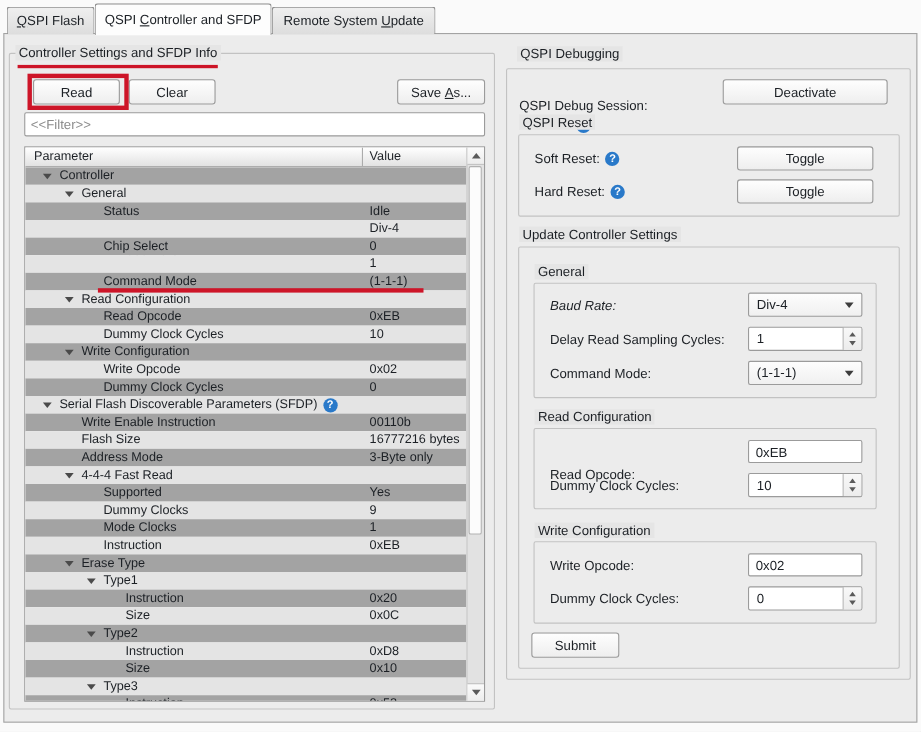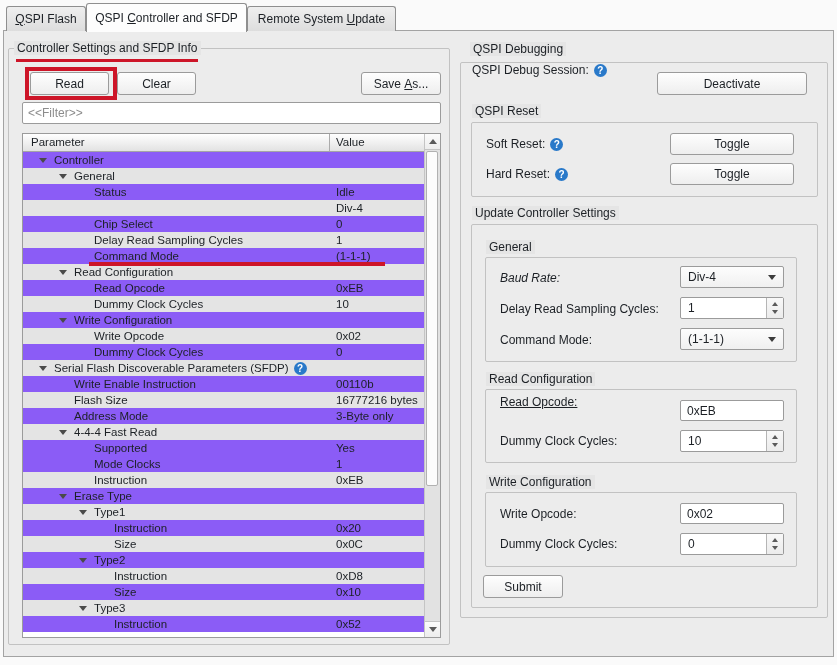--- a/index.html
+++ b/index.html
@@ -66,21 +66,21 @@
 
   
   #ptable{position:absolute;left:22px;top:133px;width:419px;height:505px;background:#ffffff;
           border:1px solid #9b9b9b;box-sizing:border-box;z-index:2;overflow:hidden;}
   .thead{position:absolute;left:0;top:0;right:16px;height:17px;
          background:linear-gradient(#ffffff,#e2e2e2);border-bottom:1px solid #a5a5a5;
          display:flex;font-size:11.5px;z-index:2;}
   .th-param{width:307px;border-right:1px solid #ababab;padding-left:8px;line-height:17px;box-sizing:border-box;}
   .th-value{flex:1;padding-left:6px;line-height:17px;}
   .tbody{position:absolute;left:0;top:18px;right:16px;bottom:0;overflow:hidden;}
-  .trow{position:relative;height:16px;background:#8b5cf6;}
+  .trow{position:relative;height:16px;background:#a3a3a3;}
   .trow.alt{background:#e4e4e4;}
   .exp{position:absolute;top:6px;width:0;height:0;
        border-left:4px solid transparent;border-right:4px solid transparent;
        border-top:5px solid #4a4a4a;}
   .tlabel{position:absolute;top:0;height:16px;display:flex;align-items:center;gap:5px;
           font-size:11.5px;white-space:nowrap;}
   .tvalue{position:absolute;left:313px;top:0;height:16px;line-height:16px;font-size:11.5px;white-space:nowrap;}
   .row-redline{position:absolute;left:66px;width:296px;bottom:-2px;height:4px;background:var(--red);z-index:5;}
 
   
@@ -92,27 +92,27 @@
   .sbtn.down{bottom:0;border-top:1px solid #c4c4c4;box-sizing:border-box;}
   .tri-up{width:0;height:0;border-left:4px solid transparent;border-right:4px solid transparent;
           border-bottom:5px solid #5a5a5a;}
   .tri-down{width:0;height:0;border-left:4px solid transparent;border-right:4px solid transparent;
             border-top:5px solid #5a5a5a;}
   .sthumb{position:absolute;left:1px;top:17px;width:12px;height:335px;background:#fcfcfc;
           border:1px solid #b1b1b1;border-radius:2px;box-sizing:border-box;}
 
   
   .lbl{position:absolute;font-size:12px;white-space:nowrap;display:flex;align-items:center;gap:5px;z-index:2;}
-  #lbl-session{left:472px;top:63px;}
+  #lbl-session{left:472px;top:89px;flex-direction:column;}
   #lbl-soft{left:486px;top:137px;}
   #lbl-hard{left:486px;top:167px;}
   #lbl-baud{left:500px;top:271px;font-style:italic;}
   #lbl-delay{left:500px;top:302px;}
   #lbl-cmdmode{left:500px;top:333px;}
-  #lbl-readop{left:500px;top:395px;text-decoration:underline;}
+  #lbl-readop{left:500px;top:424px;}
   #lbl-rdummy{left:500px;top:434px;}
   #lbl-writeop{left:500px;top:507px;}
   #lbl-wdummy{left:500px;top:537px;}
 
   .qicon{width:13px;height:13px;border-radius:50%;background:var(--blue);color:#ffffff;
          font-size:10px;font-weight:bold;line-height:13px;text-align:center;display:inline-block;
          flex:0 0 auto;}
 
   .combo{position:absolute;width:104px;height:22px;background:linear-gradient(#fdfdfd,#f0f0f0);
          border:1px solid #9b9b9b;border-radius:2px;box-sizing:border-box;display:flex;
@@ -190,23 +190,20 @@
           </span>
           <span class="tvalue">Div-4</span>
         </div>
         <div class="trow">
           <span class="tlabel" style="left: 71px;">
             <span>Chip Select</span>
           </span>
           <span class="tvalue">0</span>
         </div>
         <div class="trow alt">
-          <span class="tlabel" style="left: 71px;">
-            <span>Delay Read Sampling Cycles</span>
-          </span>
           <span class="tvalue">1</span>
         </div>
         <div class="trow">
           <span class="tlabel" style="left: 71px;">
             <span>Command Mode</span>
           </span>
           <span class="tvalue">(1-1-1)</span>
           <div class="row-redline"></div>
         </div>
         <div class="trow alt">
@@ -274,20 +271,26 @@
           <span class="exp" style="left: 36px;"></span>
           <span class="tlabel" style="left: 51px;">
             <span>4-4-4 Fast Read</span>
           </span>
         </div>
         <div class="trow">
           <span class="tlabel" style="left: 71px;">
             <span>Supported</span>
           </span>
           <span class="tvalue">Yes</span>
+        </div>
+        <div class="trow alt">
+          <span class="tlabel" style="left: 71px;">
+            <span>Dummy Clocks</span>
+          </span>
+          <span class="tvalue">9</span>
         </div>
         <div class="trow">
           <span class="tlabel" style="left: 71px;">
             <span>Mode Clocks</span>
           </span>
           <span class="tvalue">1</span>
         </div>
         <div class="trow alt">
           <span class="tlabel" style="left: 71px;">
             <span>Instruction</span>

